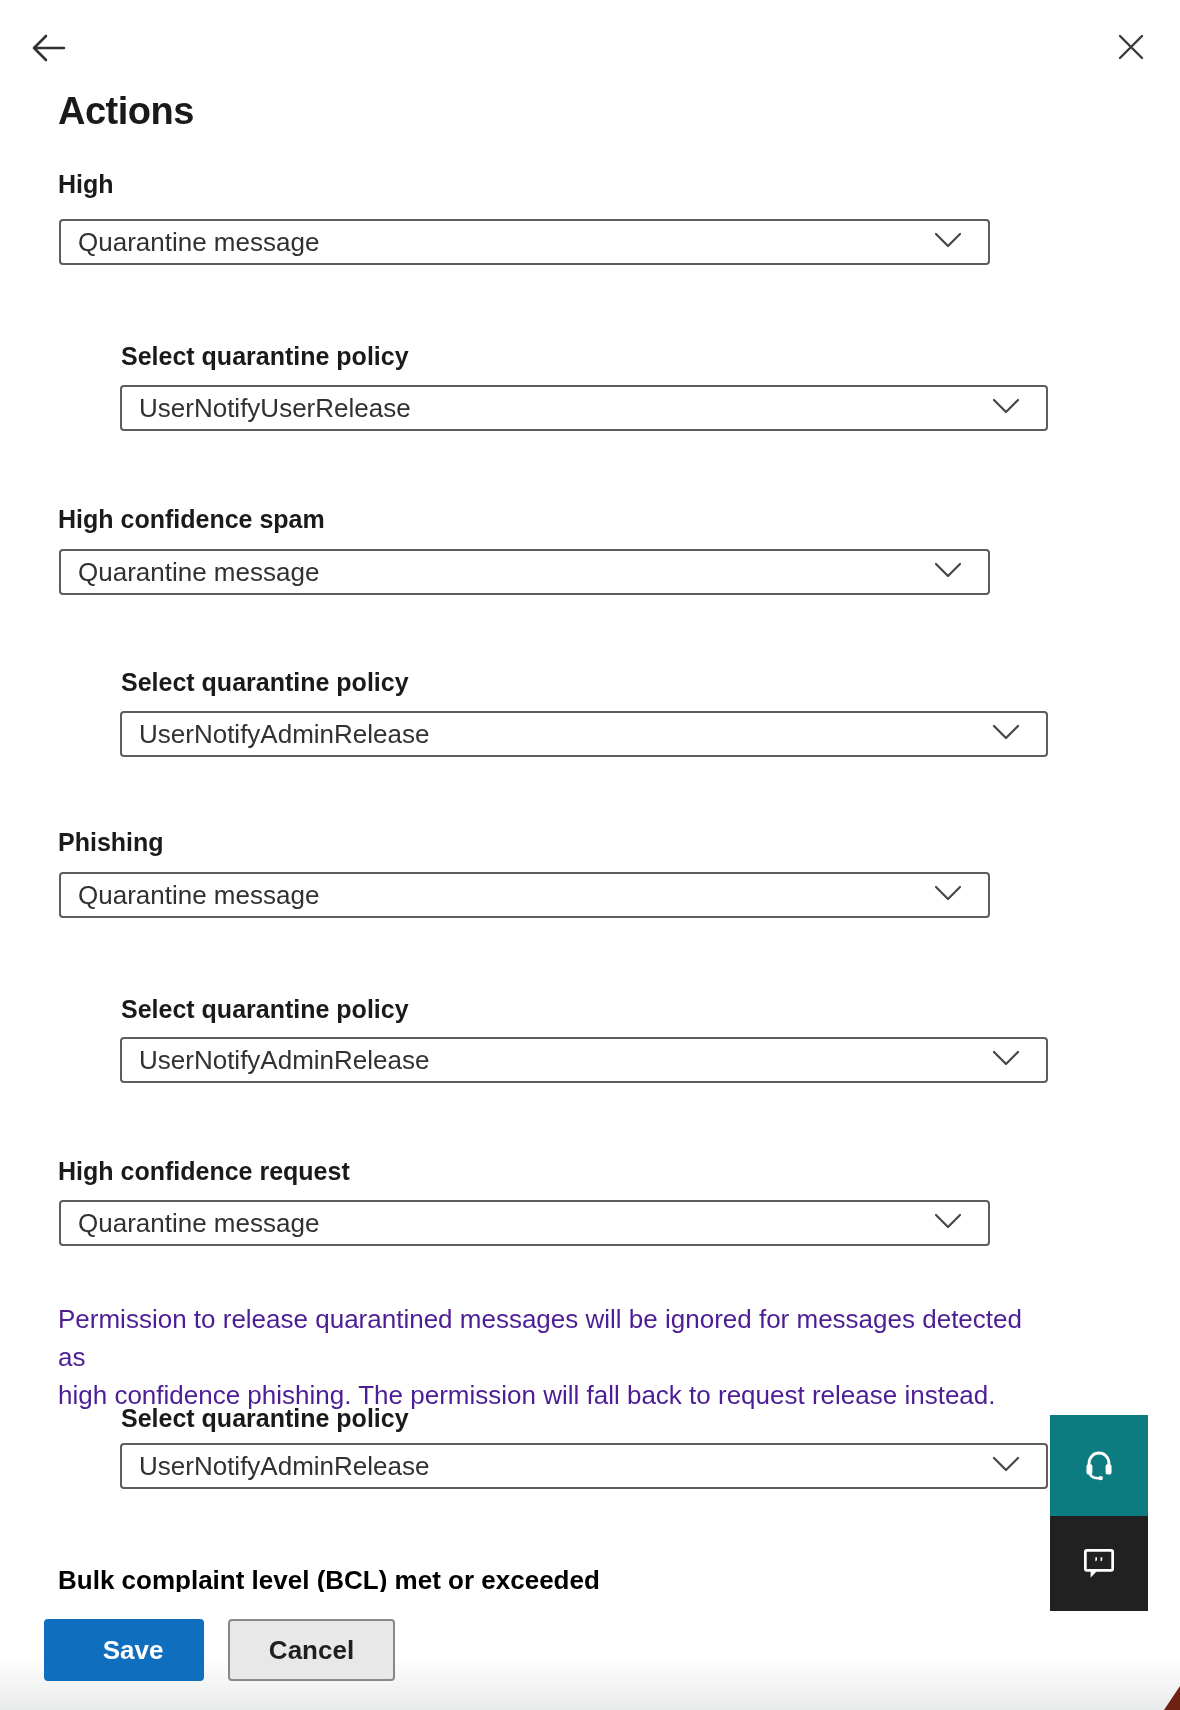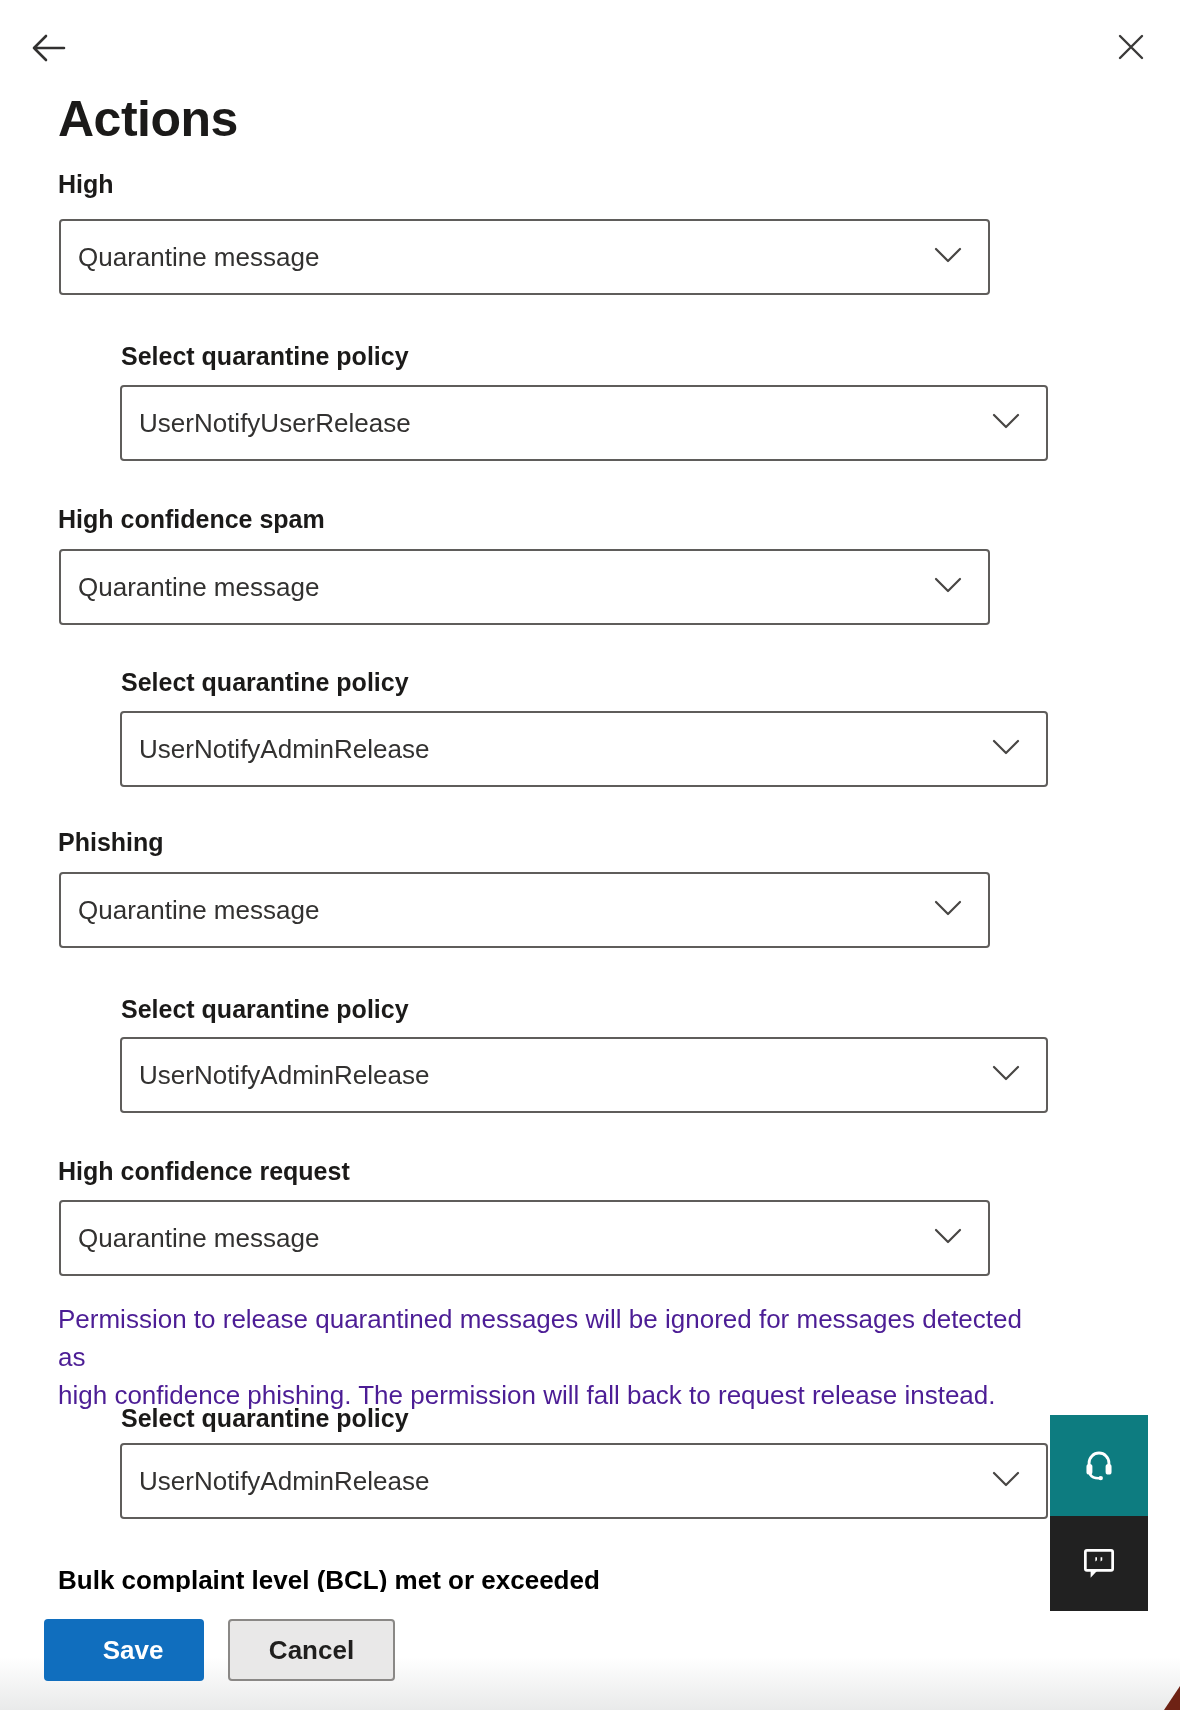--- a/index.html
+++ b/index.html
@@ -13,29 +13,29 @@
 
   
   .icon-btn{
     position:absolute;width:44px;height:44px;display:flex;
     align-items:center;justify-content:center;cursor:pointer;background:transparent;border:none;
   }
   .icon-btn svg{display:block;}
 
   
   .page-title{
-    left:58px;top:90px;font-size:50px;font-weight:700;color:#1b1a19;letter-spacing:-0.5px;
+    left:58px;top:90px;font-size:38px;font-weight:700;color:#1b1a19;letter-spacing:-0.5px;
   }
   .field-label{
     font-size:25px;font-weight:600;color:#1b1a19;line-height:32px;white-space:nowrap;
   }
 
   
   .dropdown{
-    position:absolute;height:76px;background:#fff;
+    position:absolute;height:46px;background:#fff;
     border:2px solid #5f5d5b;border-radius:4px;box-sizing:border-box;
     display:flex;align-items:center;padding:0 64px 0 17px;cursor:pointer;
   }
   .dropdown .value{
     font-size:26px;color:#323130;white-space:nowrap;overflow:hidden;
   }
   .dropdown .chev{
     position:absolute;right:26px;top:50%;transform:translateY(-50%);
   }
 

